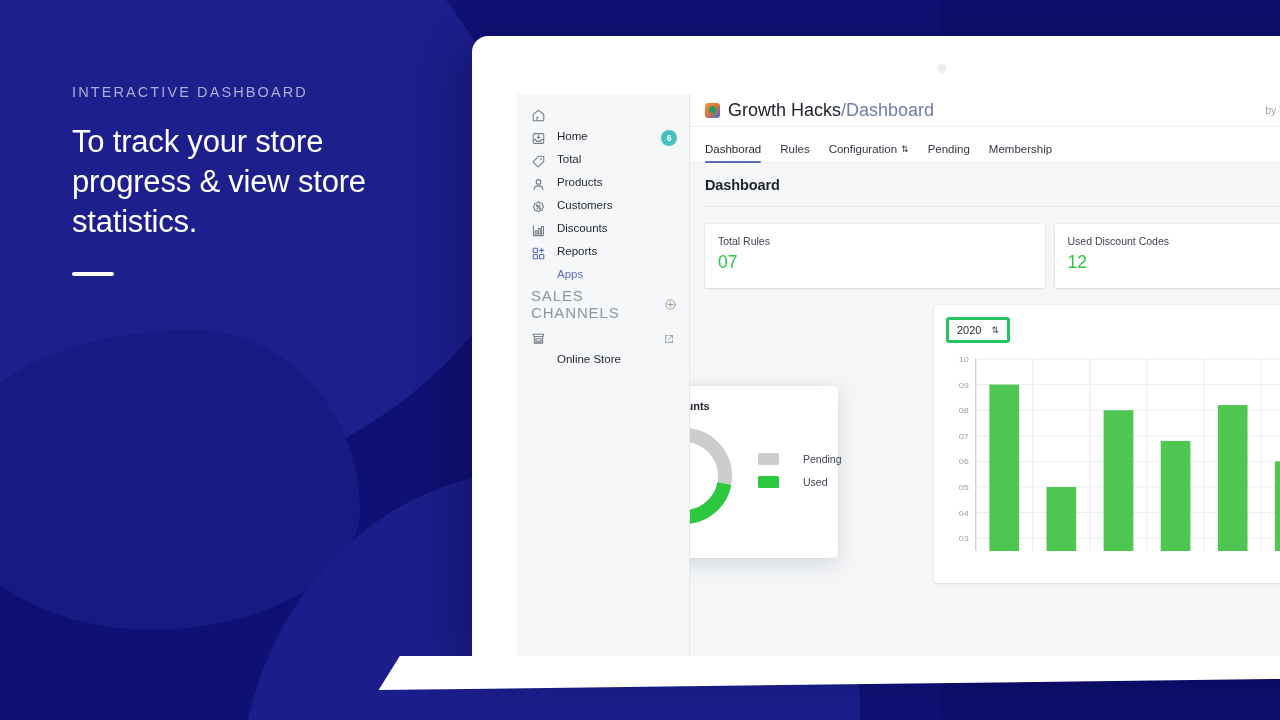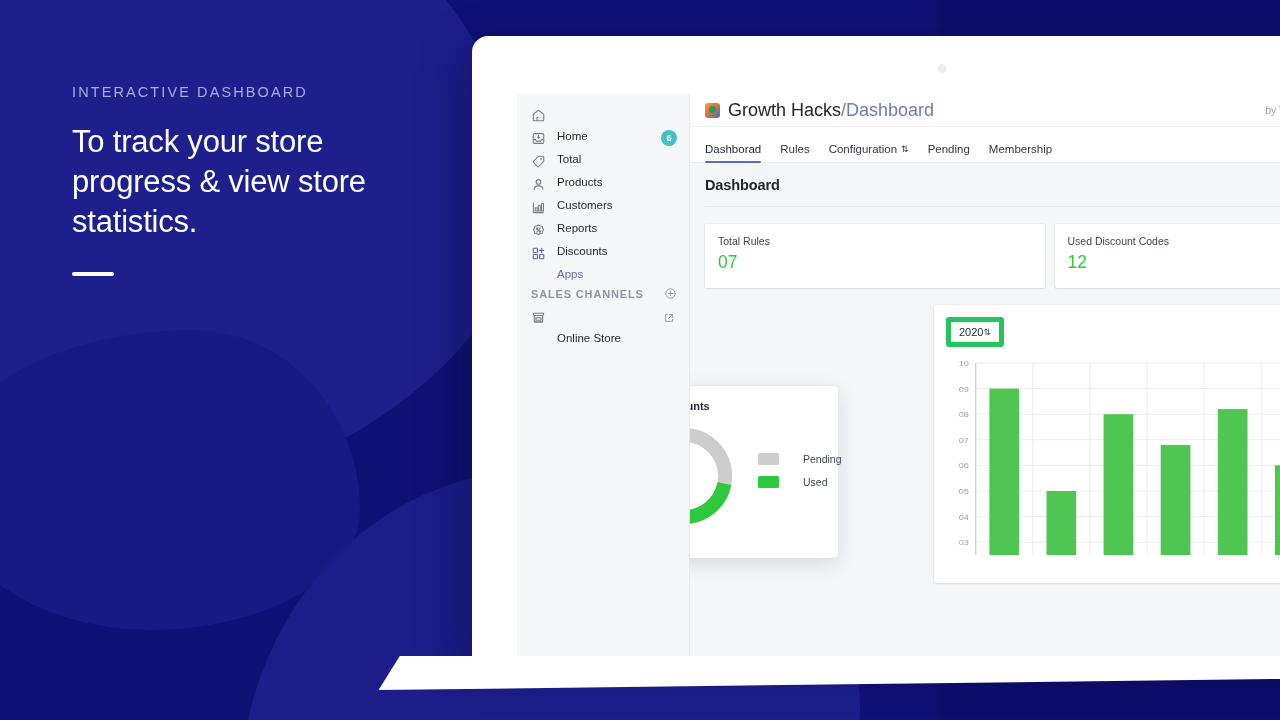--- a/index.html
+++ b/index.html
@@ -102,22 +102,22 @@
     min-width: 16px; height: 16px; padding: 0 4px;
     background: #47c1bf; color: #ffffff;
     border-radius: 8px; font-size: 8.5px; font-weight: 700;
     display: flex; align-items: center; justify-content: center;
   }
   .section-head {
     display: flex; align-items: center; justify-content: space-between;
     padding: 22px 12px 6px 14px;
   }
   .section-title {
-    font-size: 11px; letter-spacing: 0.85px; color: #8d95a1;
-    text-transform: uppercase; font-weight: 700;
+    font-size: 15px; letter-spacing: 0.85px; color: #8d95a1;
+    text-transform: uppercase; font-weight: 400;
   }
   .mini-icon { width: 13px; height: 13px; color: #8d95a1; display: block; }
   .mini-icon svg { width: 13px; height: 13px; display: block; }
 
   
   .main { flex: 1 1 auto; min-width: 0; background: #f4f6f8; display: flex; flex-direction: column; }
   .topbar {
     height: 33px; flex: 0 0 33px; background: #ffffff;
     display: flex; align-items: center; padding: 0 18px 0 15px;
     border-bottom: 1px solid #eceef1;
@@ -184,22 +184,22 @@
   .swatch { width: 21px; height: 12px; border-radius: 1.5px; flex: 0 0 21px; }
   .legend-text { font-size: 10.5px; color: #3f4550; }
 
   .bar-card {
     margin-left: 229px; flex: 1 1 auto; min-width: 0;
     background: #ffffff; border-radius: 3px;
     box-shadow: 0 1px 2px rgba(22,29,37,0.09), 0 0 0 1px rgba(22,29,37,0.035);
     padding: 12px 14px 0 12px; height: 278px;
   }
   .year-select {
-    display: inline-flex; align-items: center; 
-    border: 5px solid #22c55e; border-radius: 3px;
+    display: inline-flex; align-items: center; gap: 10px;
+    border: 3px solid #22c55e; border-radius: 3px;
     padding: 4px 8px; background: #ffffff;
   }
   .year-value { font-size: 11px; color: #1f242c; }
   .year-arrows { font-size: 9px; color: #3f4550; line-height: 1; }
   .chart-area { margin-top: 10px; position: relative; height: 208px; }
   .chart-svg { width: 100%; height: 208px; display: block; }
 </style>
 </head>
 <body>
 
@@ -261,40 +261,40 @@
             <svg viewBox="0 0 20 20" fill="none" stroke="currentColor" stroke-width="1.4" stroke-linecap="round">
               <circle cx="10" cy="6.6" r="3.1"></circle>
               <path d="M4.2 16.5c0-3.2 2.6-4.7 5.8-4.7s5.8 1.5 5.8 4.7"></path>
             </svg>
           </span>
           <span class="nav-label">Customers</span>
         </div>
 
         <div class="nav-item">
           <span class="nav-icon">
+            <svg viewBox="0 0 20 20" fill="none" stroke="currentColor" stroke-width="1.4" stroke-linecap="round">
+              <path d="M10 2.6 12.4 4l2.7.2.2 2.7L16.8 9l-1.5 2.1-.2 2.7-2.7.2L10 15.4l-2.4-1.4-2.7-.2-.2-2.7L3.2 9l1.5-2.1.2-2.7L7.6 4z"></path>
+              <path d="M7.8 12.2 12.2 6.8"></path>
+              <circle cx="8.1" cy="7.6" r="0.9"></circle>
+              <circle cx="11.9" cy="11.4" r="0.9"></circle>
+            </svg>
+          </span>
+          <span class="nav-label">Discounts</span>
+        </div>
+
+        <div class="nav-item">
+          <span class="nav-icon">
             <svg viewBox="0 0 20 20" fill="none" stroke="currentColor" stroke-width="1.4" stroke-linejoin="round">
               <path d="M3.2 3.2v13.6h13.6"></path>
               <rect x="5.6" y="10.2" width="2.6" height="4.4"></rect>
               <rect x="9.8" y="7.4" width="2.6" height="7.2"></rect>
               <rect x="14" y="4.6" width="2.6" height="10"></rect>
             </svg>
           </span>
           <span class="nav-label">Reports</span>
-        </div>
-
-        <div class="nav-item">
-          <span class="nav-icon">
-            <svg viewBox="0 0 20 20" fill="none" stroke="currentColor" stroke-width="1.4" stroke-linecap="round">
-              <path d="M10 2.6 12.4 4l2.7.2.2 2.7L16.8 9l-1.5 2.1-.2 2.7-2.7.2L10 15.4l-2.4-1.4-2.7-.2-.2-2.7L3.2 9l1.5-2.1.2-2.7L7.6 4z"></path>
-              <path d="M7.8 12.2 12.2 6.8"></path>
-              <circle cx="8.1" cy="7.6" r="0.9"></circle>
-              <circle cx="11.9" cy="11.4" r="0.9"></circle>
-            </svg>
-          </span>
-          <span class="nav-label">Discounts</span>
         </div>
 
         <div class="nav-item active">
           <span class="nav-icon">
             <svg viewBox="0 0 20 20" fill="none" stroke="currentColor" stroke-width="1.5" stroke-linecap="round">
               <rect x="3" y="3" width="5.6" height="5.6" rx="0.7"></rect>
               <rect x="3" y="11.4" width="5.6" height="5.6" rx="0.7"></rect>
               <rect x="11.4" y="11.4" width="5.6" height="5.6" rx="0.7"></rect>
               <path d="M14.2 3v5.6M11.4 5.8H17"></path>
             </svg>

